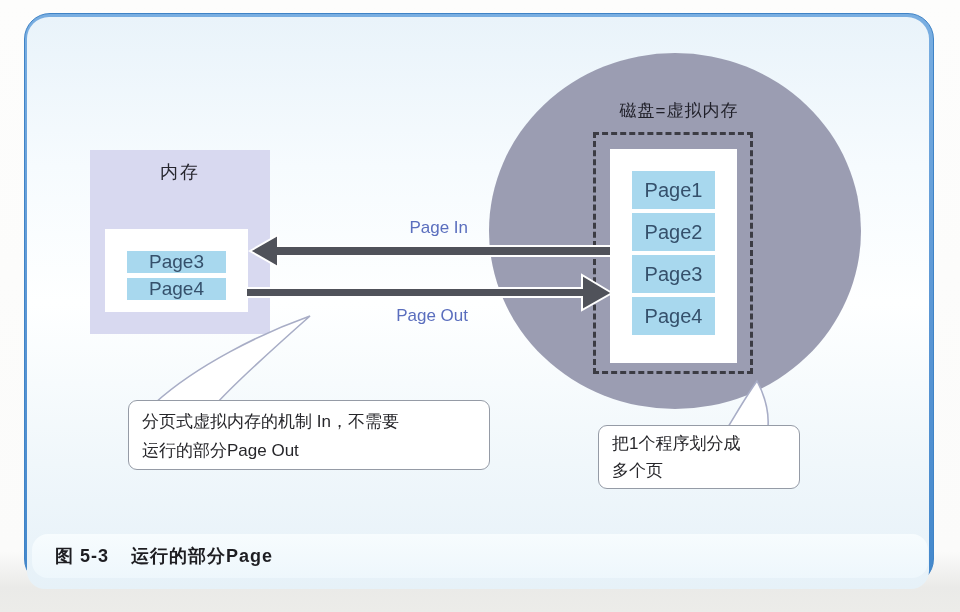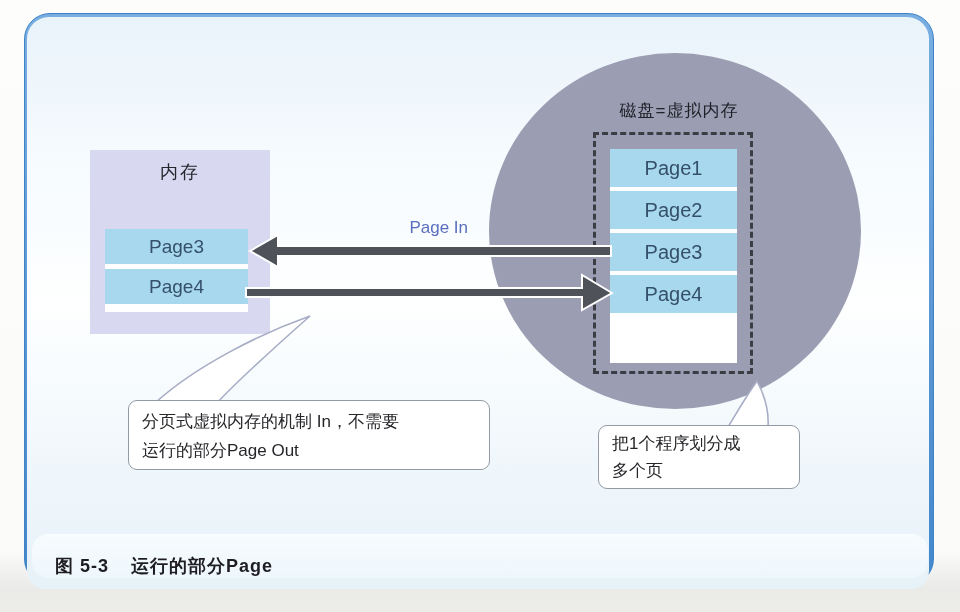--- a/index.html
+++ b/index.html
@@ -18,40 +18,40 @@
   .panel {
     position:absolute; left:2px; top:3px; width:902px; height:572px;
     border-radius:22px 22px 18px 18px;
     background: linear-gradient(180deg,#e9f3fa 0%,#f6fbfe 26%,#feffff 50%,#f0f7fb 78%,#e6f1f8 100%);
     overflow:hidden;
   }
   .caption-bar {
     position:absolute; left:7px; top:520px; width:896px; height:44px;
     border-radius:16px;
     background: linear-gradient(180deg,#f7fcfe 0%,#eef7fc 100%);
-    display:flex; align-items:flex-end; padding-left:23px;
+    display:flex; align-items:center; padding-left:23px;
     color:#1e1e22; font-size:18px; font-weight:bold; letter-spacing:1px;
   }
   .cap-title { margin-left:22px; }
 
   
   .disk-circle {
     position:absolute; left:462px; top:36px; width:372px; height:356px;
     border-radius:50%; background: var(--disk-circle,#9b9db2);
   }
   .disk-label {
     position:absolute; left:552px; top:82px; width:200px; text-align:center;
     font-size:17px; font-weight:500; color:#1f1f28; letter-spacing:1px;
   }
   .disk-dashed {
     position:absolute; left:566px; top:115px; width:160px; height:242px;
     border:3px dashed var(--dashed-border,#3c3c44);
   }
   .page-list {
-    position:absolute; background:#ffffff; padding:0;
+    position:absolute; background:#ffffff; padding:22px;
     display:flex; flex-direction:column; gap:4px;
   }
   .disk-pages { left:583px; top:132px; width:127px; height:214px; }
   .disk-pages .page-row { height:38px; font-size:20px; }
   .mem-pages  { left:78px;  top:212px; width:143px; height:83px; gap:5px; }
   .mem-pages .page-row { height:35px; font-size:19px; }
   .page-row {
     background: var(--page-row,#a8d8ee); color:#35506b;
     display:flex; align-items:center; justify-content:center;
   }
@@ -106,20 +106,21 @@
     </div>
 
     <svg class="overlay" viewBox="0 0 902 508">
       <path d="M 128,386 C 170,348 235,316 283,299 C 248,330 212,362 190,386 Z" fill="#ffffff" stroke="#a8adc6" stroke-width="1.6"></path>
       <path d="M 701,410 C 712,392 720,378 730,364 C 739,381 742,396 741,410 Z" fill="#ffffff" stroke="#a8adc6" stroke-width="1.6"></path>
       <polygon points="223,234 251,218 251,229 584,229 584,239 251,239 251,250" fill="#50525a" stroke="#ffffff" stroke-width="2"></polygon>
       <polygon points="585,276 555,258 555,271 219,271 219,280 555,280 555,293" fill="#50525a" stroke="#ffffff" stroke-width="2"></polygon>
     </svg>
 
     <div class="arrow-label lbl-pagein">Page In</div>
+    <div class="arrow-label lbl-pageout">Page Out</div>
 
     <div class="callout callout-left">
       <div>分页式虚拟内存的机制 In，不需要</div>
       <div>运行的部分Page Out</div>
     </div>
 
     <div class="callout callout-right">
       <div>把1个程序划分成</div>
       <div>多个页</div>
     </div>

